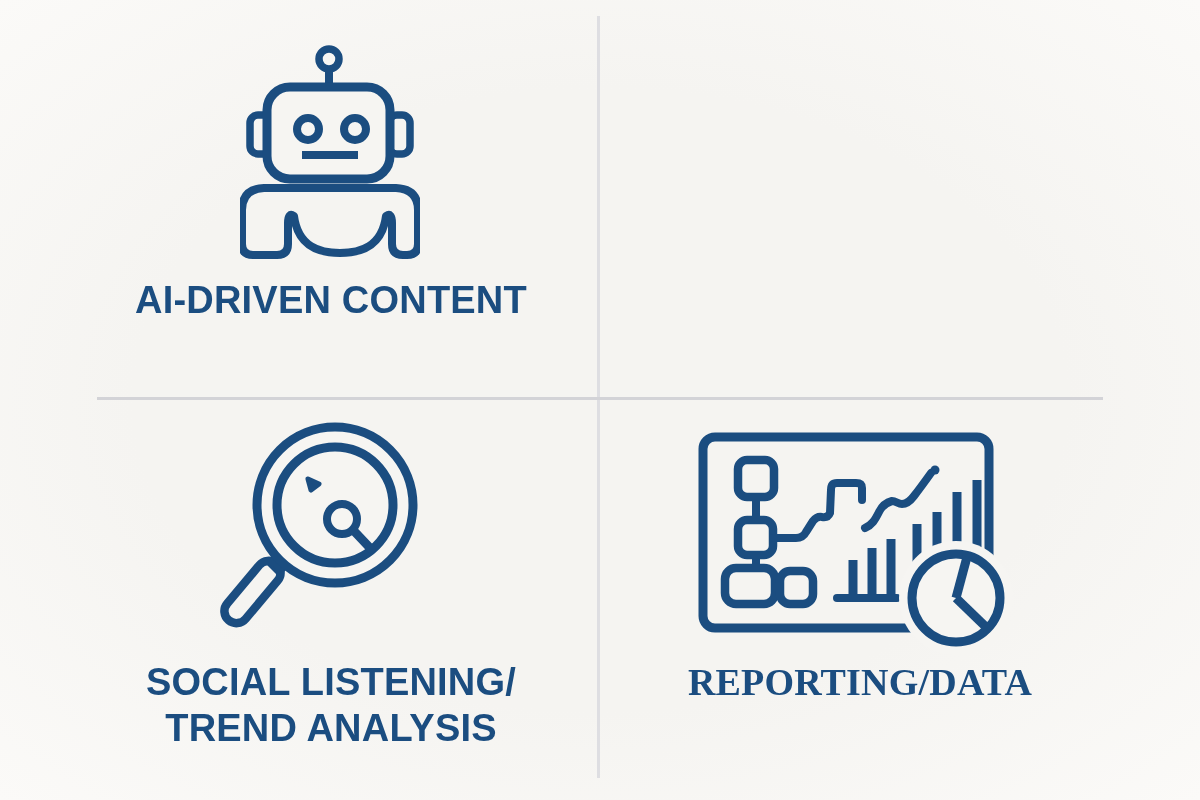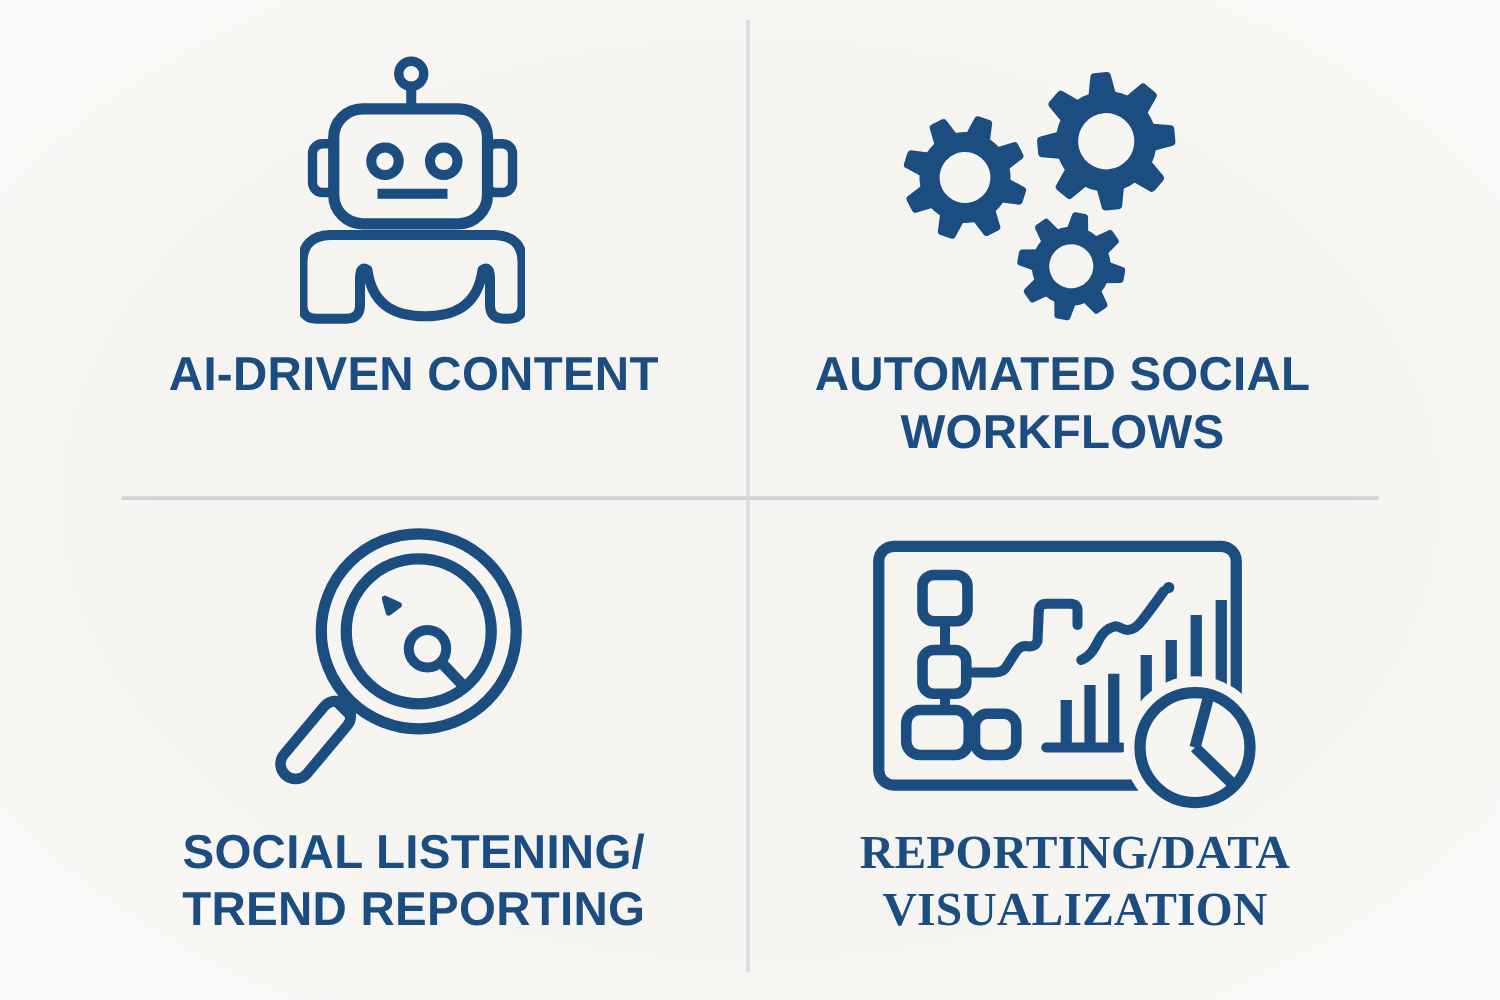--- a/index.html
+++ b/index.html
@@ -80,51 +80,34 @@
       <path stroke-width="8" stroke-linejoin="round" d="M 2,202 L 2,168 Q 2,147 24,146 L 156,146 Q 178,147 178,168 L 178,202
            Q 178,213 167,213 L 163,213 Q 152,213 152,202 L 152,181
            Q 152,170 146,174 C 142,205 120,211 100,211 C 80,211 58,205 54,174
            Q 48,170 48,181 L 48,202 Q 48,213 37,213 L 13,213 Q 2,213 2,202 Z"></path>
     </svg>
     <h2 class="label">
       <span>AI-DRIVEN CONTENT</span>
     </h2>
   </section>
 
-  <section class="quad q2">
-    <svg class="icon-svg" style="left:112px;top:28px" width="250" height="232" viewBox="0 0 250 232">
-      <g transform="translate(173,85) rotate(-5)" color="var(--blue)">
-        <use href="#gear" x="-57.5" y="-57.5" width="115" height="115"></use>
-      </g>
-      <g transform="translate(60,114) rotate(18)" color="var(--blue)">
-        <use href="#gear" x="-52" y="-52" width="104" height="104"></use>
-      </g>
-      <g transform="translate(145,185) rotate(10)" color="var(--blue)">
-        <use href="#gear" x="-45" y="-45" width="90" height="90"></use>
-      </g>
-    </svg>
-    <h2 class="label">
-      <span>AUTOMATED SOCIAL</span>
-      <span>WORKFLOWS</span>
-    </h2>
-  </section>
 
   <section class="quad q3">
     <svg class="icon-svg" style="left:212px;top:18px" width="230" height="230" viewBox="0 0 230 230" fill="none" stroke="currentColor">
       <line x1="68" y1="146" x2="61" y2="153" stroke-width="17"></line>
       <rect x="-37" y="-12" width="74" height="24" rx="12" stroke-width="8.5" transform="translate(40.5,174) rotate(130)"></rect>
       <circle cx="123" cy="87" r="78" stroke-width="9" fill="var(--bg)"></circle>
       <circle cx="123" cy="87" r="58" stroke-width="9"></circle>
       <path d="M 96,61 L 107,66 L 99,72 Z" fill="currentColor" stroke="currentColor" stroke-width="5" stroke-linejoin="round"></path>
       <circle cx="130" cy="101" r="15" stroke-width="8"></circle>
       <line x1="142" y1="113" x2="159" y2="131" stroke-width="9" stroke-linecap="round"></line>
     </svg>
     <h2 class="label">
       <span>SOCIAL LISTENING/</span>
-      <span>TREND REPORTING</span>
+      <span>TREND ANALYSIS</span>
     </h2>
   </section>
 
   <section class="quad q4">
     <svg class="icon-svg" style="left:95px;top:30px" width="320" height="230" viewBox="0 0 320 230" fill="none" stroke="currentColor">
       <rect x="8" y="7" width="286" height="191" rx="12" stroke-width="9"></rect>
 
       <rect x="43" y="30" width="36" height="37" rx="9" stroke-width="8.5"></rect>
       <rect x="43" y="90" width="35" height="35" rx="9" stroke-width="8.5"></rect>
       <rect x="30" y="138" width="50" height="36" rx="11" stroke-width="8.5"></rect>
@@ -150,19 +133,18 @@
       <line x1="262" y1="62" x2="262" y2="138" stroke-width="9"></line>
       <line x1="282" y1="50" x2="282" y2="138" stroke-width="9"></line>
 
       <circle cx="261" cy="168" r="57" fill="var(--bg)" stroke="none"></circle>
       <circle cx="261" cy="168" r="44" stroke-width="9"></circle>
       <line x1="261" y1="168" x2="272" y2="127" stroke-width="9"></line>
       <line x1="261" y1="168" x2="292" y2="198" stroke-width="9"></line>
     </svg>
     <h2 class="label">
       <span>REPORTING/DATA</span>
-      <span>VISUALIZATION</span>
     </h2>
   </section>
 
   <div class="divider-v"></div>
   <div class="divider-h"></div>
 </div>
 
 </body></html>

